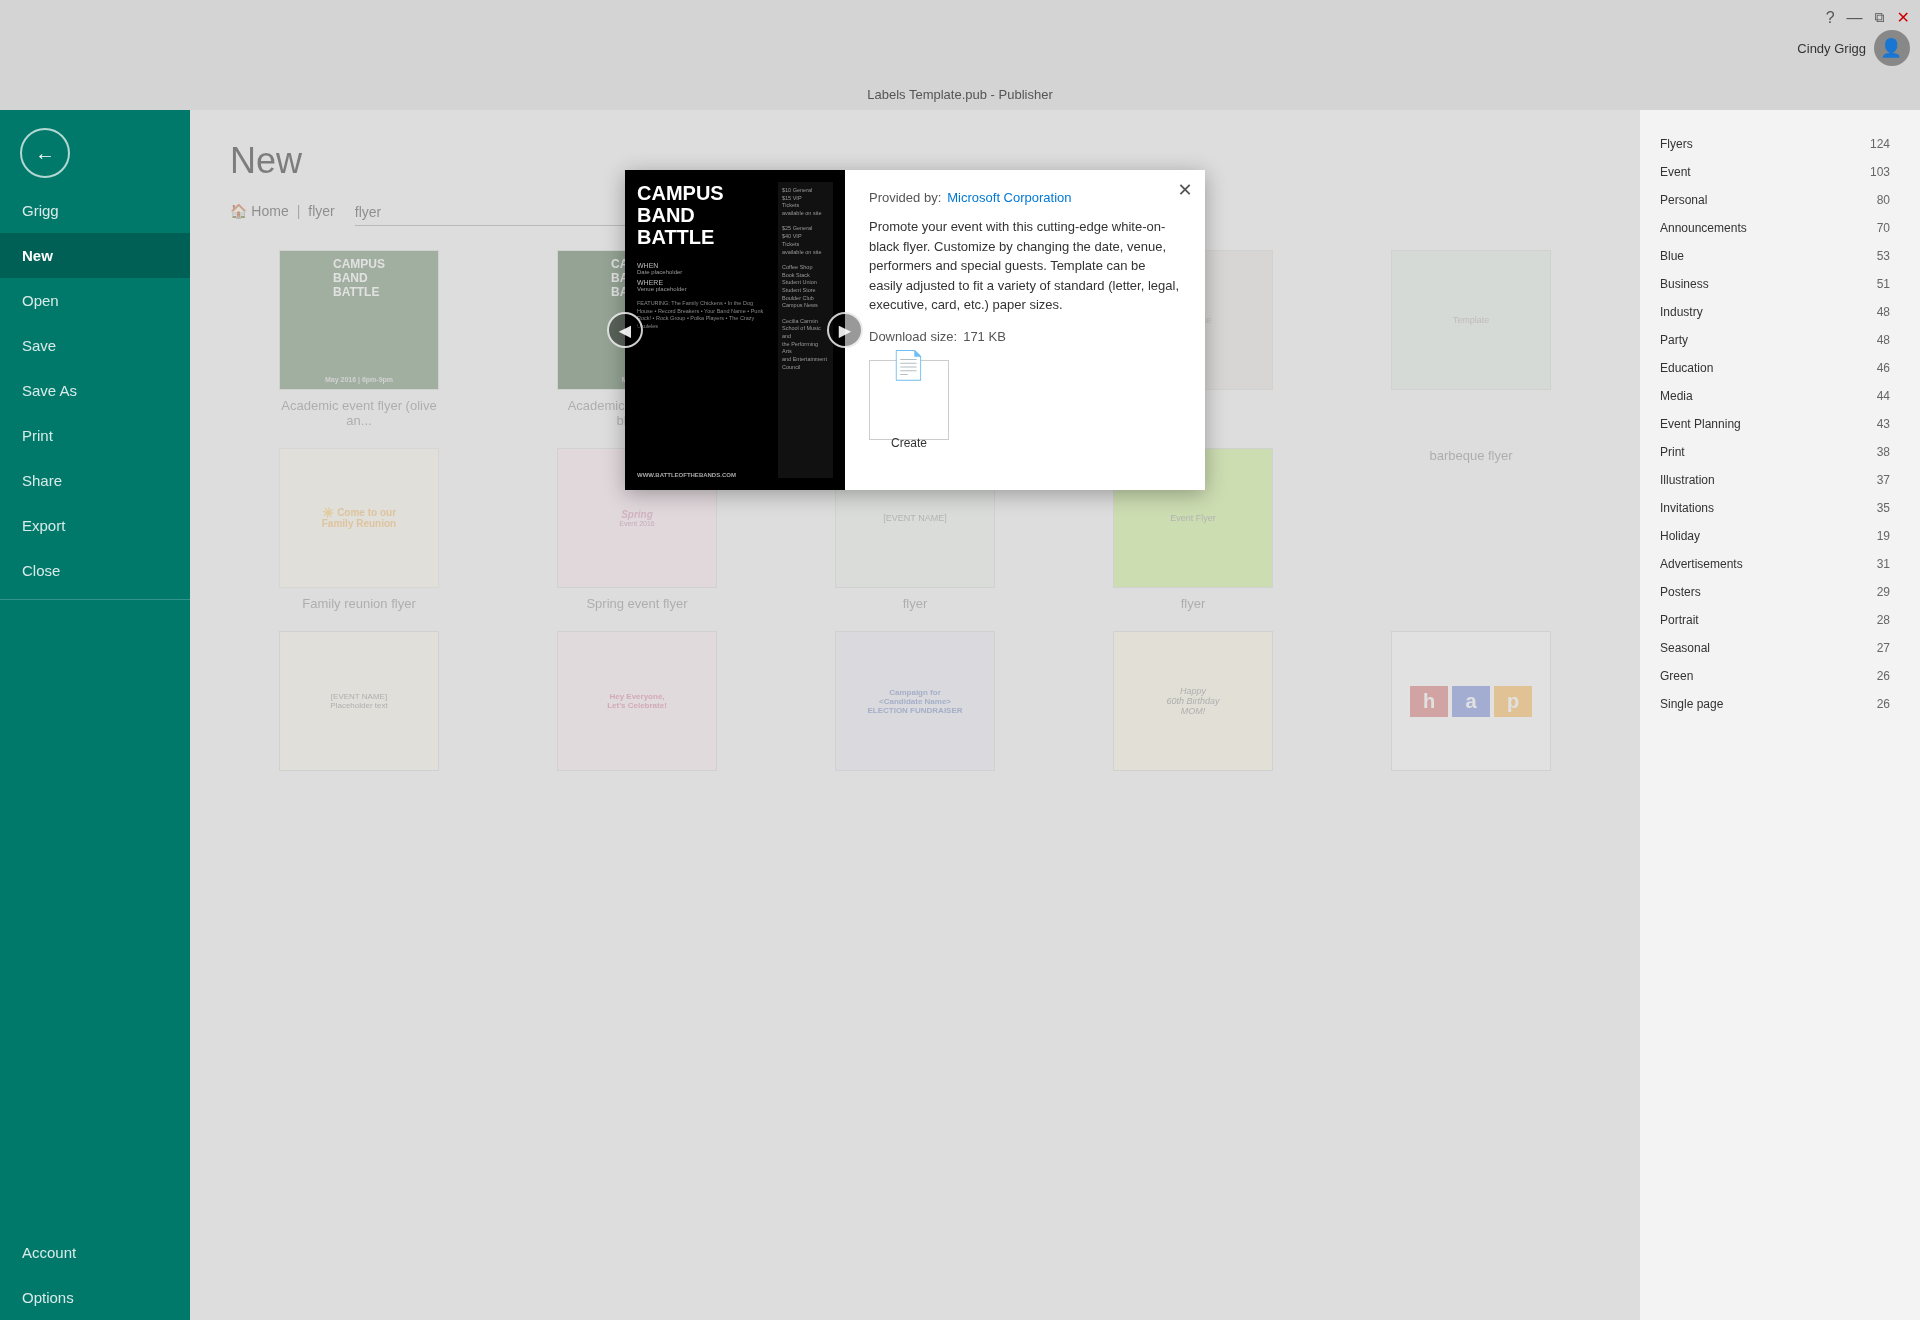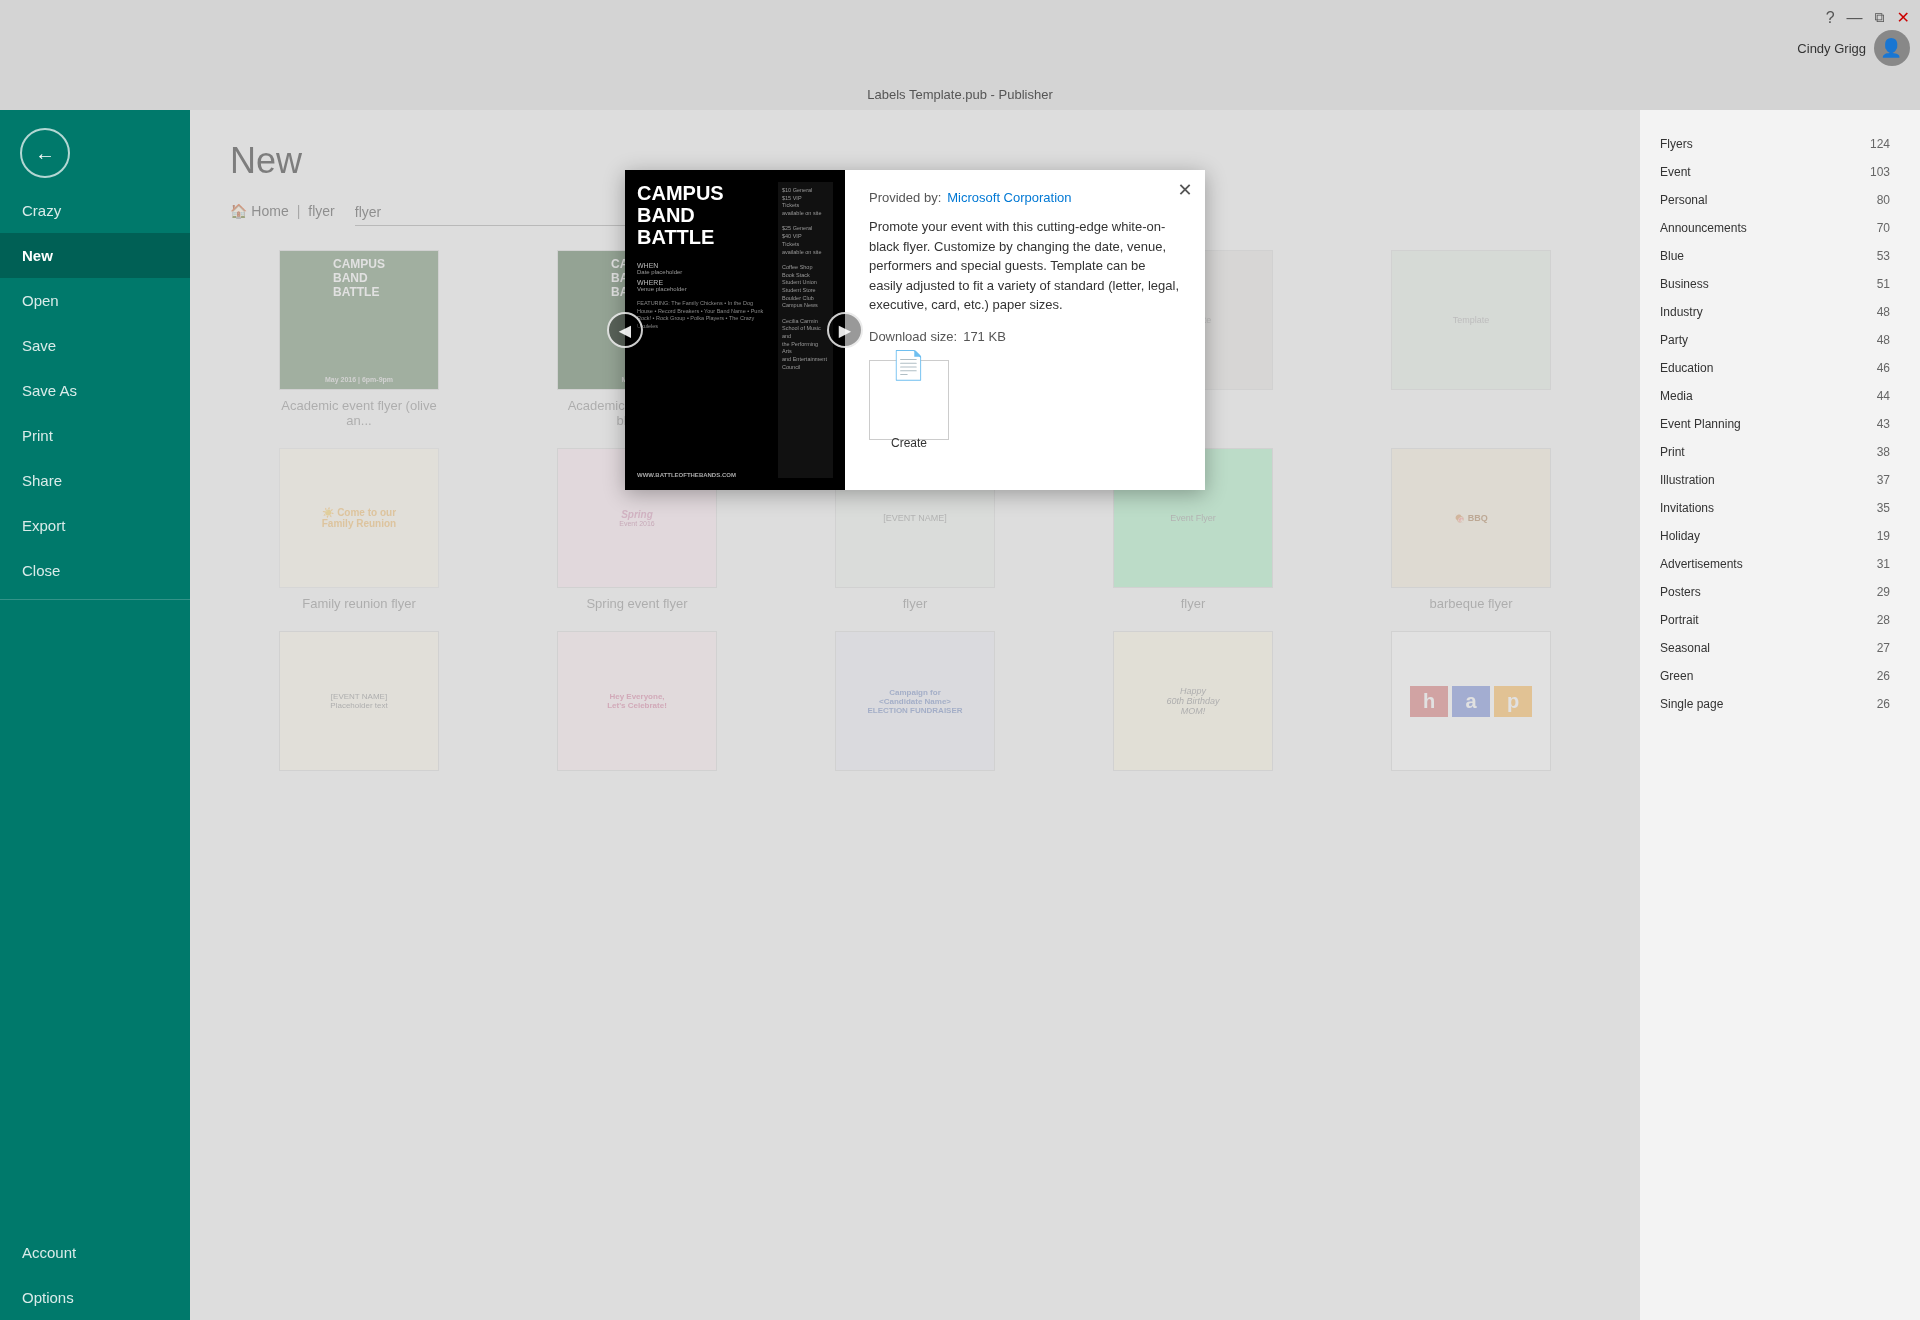--- a/index.html
+++ b/index.html
@@ -340,21 +340,21 @@
 </div>
 
 <div class="app-container">
 
   <div class="sidebar">
     <div class="sidebar-back">
       <span>←</span>
     </div>
 
     <div class="sidebar-item">
-      <span>Crazy</span>
+      <span>Grigg</span>
     </div>
     <div class="sidebar-item active">
       <span>New</span>
     </div>
     <div class="sidebar-item">
       <span>Open</span>
     </div>
     <div class="sidebar-item">
       <span>Save</span>
     </div>
@@ -453,29 +453,26 @@
         </div>
         <span class="template-label">Spring event flyer</span>
       </div>
       <div class="template-item">
         <div class="template-thumb" style="background:#e8f0e8; display:flex; flex-direction:column; padding:8px; justify-content:center; align-items:center;">
           <div style="font-size:9px; color:#666; text-align:center;">[EVENT NAME]</div>
         </div>
         <span class="template-label">flyer</span>
       </div>
       <div class="template-item">
-        <div class="template-thumb" style="background:#86efac; display:flex; flex-direction:column; padding:8px; justify-content:center; align-items:center;">
+        <div class="template-thumb" style="background:#bef264; display:flex; flex-direction:column; padding:8px; justify-content:center; align-items:center;">
           <div style="font-size:9px; color:#666; text-align:center;">Event Flyer</div>
         </div>
         <span class="template-label">flyer</span>
       </div>
       <div class="template-item">
-        <div class="template-thumb" style="background:#f5e8d0; display:flex; flex-direction:column; padding:8px; justify-content:center; align-items:center;">
-          <div style="font-size:9px; color:#884400; text-align:center; font-weight:bold;">🍖 BBQ</div>
-        </div>
         <span class="template-label">barbeque flyer</span>
       </div>
 
       <div class="template-item">
         <div class="template-thumb" style="background:#fff9e6; display:flex; flex-direction:column; padding:6px; justify-content:center; align-items:center;">
           <div style="font-size:8px; color:#555; text-align:center;">[EVENT NAME]<br>Placeholder text</div>
         </div>
         <span class="template-label"></span>
       </div>
       <div class="template-item">

